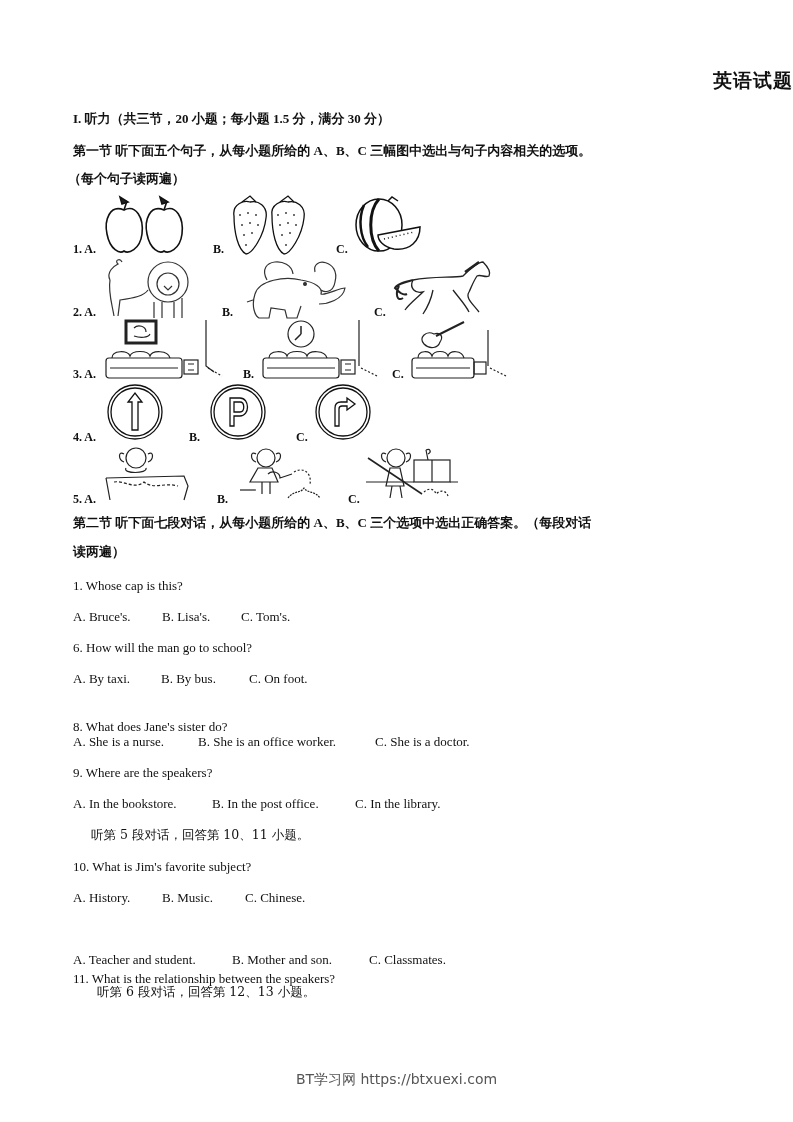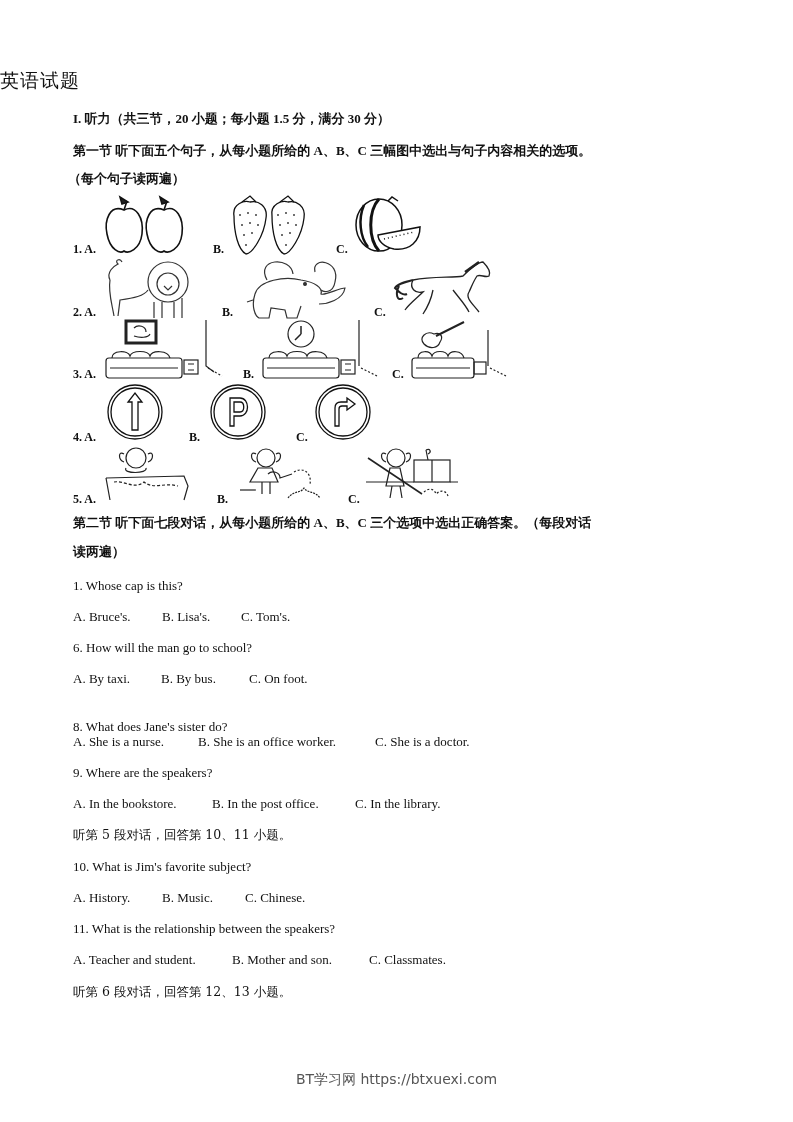--- a/index.html
+++ b/index.html
@@ -1,19 +1,19 @@
 <!DOCTYPE html>
 <html><head>
 <meta charset="utf-8">
 <style>
   html, body { margin: 0; padding: 0; background: #ffffff; }
   body { width: 793px; height: 1122px; position: relative; overflow: hidden;
          font-family: "Liberation Serif", "DejaVu Serif", serif; color: #111; }
   .abs { position: absolute; }
-  .title { left: 0; width: 793px; top: 68px; text-align: left; font-size: 19px; font-weight: normal; letter-spacing: 1px; }
+  .title { left: 0; width: 793px; top: 68px; text-align: right; font-size: 19px; font-weight: bold; letter-spacing: 1px; }
   .h { font-weight: bold; font-size: 13px; left: 73px; white-space: nowrap; }
   .t { font-size: 13px; left: 73px; white-space: nowrap; }
   .lbl { font-size: 12px; white-space: nowrap; font-weight: bold; }
   .pic { position: absolute; }
   .pic svg { display: block; overflow: visible; }
   .footer { left: 0; width: 793px; top: 1071px; text-align: center; font-family: "DejaVu Sans", sans-serif; font-size: 14px; color: #555; }
 </style>
 </head>
 <body>
 
@@ -219,31 +219,31 @@
   <span class="abs" style="left:302px;">C. She is a doctor.</span>
 </div>
 
 <div class="abs t" style="top:765px;">9. Where are the speakers?</div>
 <div class="abs t" style="top:796px;">
   <span class="abs" style="left:0;">A. In the bookstore.</span>
   <span class="abs" style="left:139px;">B. In the post office.</span>
   <span class="abs" style="left:282px;">C. In the library.</span>
 </div>
 
-<div class="abs t" style="top:827px; font-family:'DejaVu Serif', serif; font-size:12.5px;">听第 5 段对话，回答第 10、11 小题。</div>
+<div class="abs t" style="top:827px; font-family:'DejaVu Serif', serif; font-size:12.5px;margin-left:18px;">听第 5 段对话，回答第 10、11 小题。</div>
 
 <div class="abs t" style="top:859px;">10. What is Jim's favorite subject?</div>
 <div class="abs t" style="top:890px;">
   <span class="abs" style="left:0;">A. History.</span>
   <span class="abs" style="left:89px;">B. Music.</span>
   <span class="abs" style="left:172px;">C. Chinese.</span>
 </div>
 
-<div class="abs t" style="top:921px;">11. What is the relationship between the speakers?</div>
+<div class="abs t" style="top:971px;">11. What is the relationship between the speakers?</div>
 <div class="abs t" style="top:952px;">
   <span class="abs" style="left:0;">A. Teacher and student.</span>
   <span class="abs" style="left:159px;">B. Mother and son.</span>
   <span class="abs" style="left:296px;">C. Classmates.</span>
 </div>
 
-<div class="abs t" style="top:984px; font-family:'DejaVu Serif', serif; font-size:12.5px;">听第 6 段对话，回答第 12、13 小题。</div>
+<div class="abs t" style="top:984px; font-family:'DejaVu Serif', serif; font-size:12.5px;margin-left:24px;">听第 6 段对话，回答第 12、13 小题。</div>
 
 <div class="abs footer">BT学习网 https://btxuexi.com</div>
 
 </body></html>

